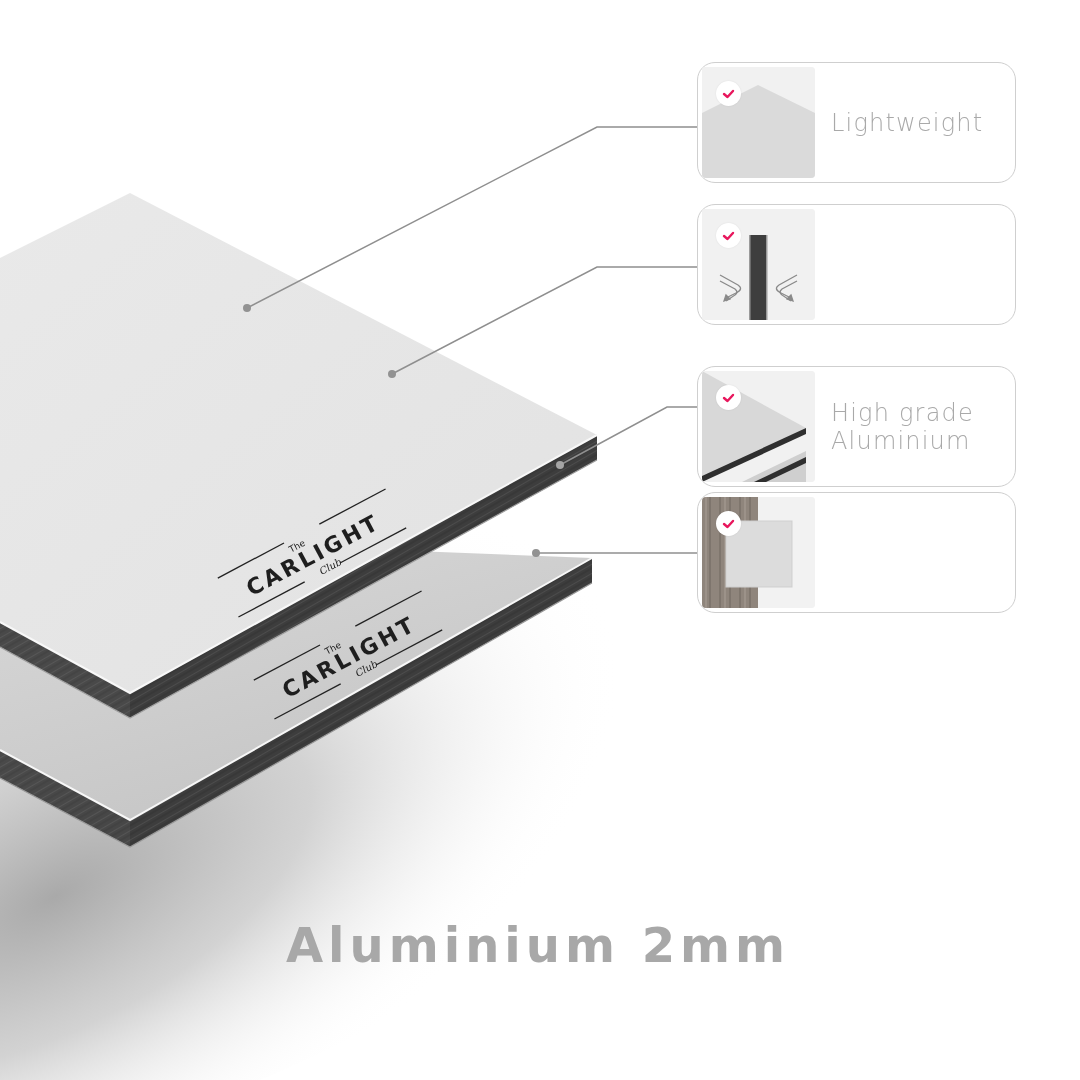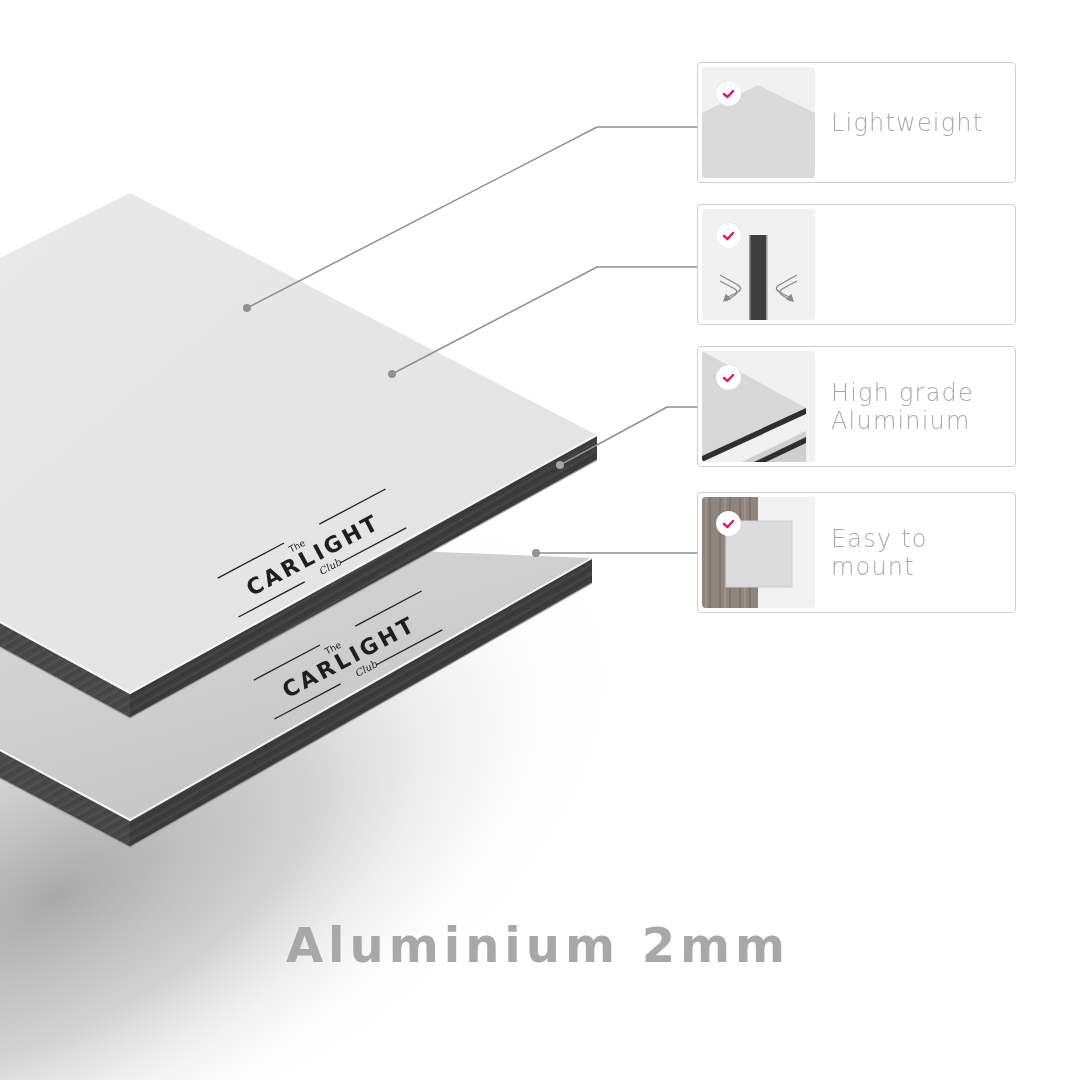--- a/index.html
+++ b/index.html
@@ -1,20 +1,20 @@
 <!DOCTYPE html>
 <html><head>
 <meta charset="utf-8">
 <style>
   html, body { margin:0; padding:0; }
   body { width:1080px; height:1080px; position:relative; overflow:hidden; background:#ffffff; font-family:"DejaVu Sans", sans-serif; }
   #scene { position:absolute; left:0; top:0; width:1080px; height:1080px; }
   .card {
     position:absolute; left:697px; width:319px; height:121px;
-    background:#ffffff; border:1.5px solid #cfcfcf; border-radius:4px; box-sizing:border-box;
+    background:#ffffff; border:1.5px solid #cfcfcf; border-radius:18px; box-sizing:border-box;
   }
   .card .thumb {
     position:absolute; left:4px; top:4px; width:113px; height:111px;
     border-radius:4px; overflow:hidden; background:#f1f1f1;
   }
   .card .thumb svg { position:absolute; left:0; top:0; }
   .check {
     position:absolute; left:14px; top:14px; width:25px; height:25px; border-radius:50%;
     background:#ffffff; box-shadow:0 0 2px rgba(0,0,0,0.08);
   }
@@ -146,21 +146,21 @@
         </g>
       </svg>
       <div class="check">
         <svg width="25" height="25" viewBox="0 0 25 25">
             <polyline points="8,13 11.5,16 17,10" fill="none" stroke="#e8175d" stroke-width="2.4" stroke-linecap="round" stroke-linejoin="round"></polyline>
           </svg>
       </div>
     </div>
   </div>
 
-  <div class="card" style="top:346px">
+  <div class="card" style="top:366px">
     <div class="thumb">
       <svg width="113" height="111" viewBox="0 0 113 111">
         <rect width="113" height="111" fill="#f1f1f1"></rect>
         <polygon points="0,0 104,57 0,111" fill="#d8d8d8"></polygon>
         <polygon points="40,111 104,80 104,111" fill="#cfcfcf"></polygon>
         <polygon points="0,105 104,57 104,63 0,111" fill="#2f2f2f"></polygon>
         <polygon points="52,111 104,86 104,92 64,111" fill="#2f2f2f"></polygon>
       </svg>
       <div class="check">
         <svg width="25" height="25" viewBox="0 0 25 25">
@@ -193,20 +193,16 @@
         </g>
         <rect x="24" y="24" width="66" height="66" fill="#dcdcdc"></rect>
         <rect x="24" y="24" width="66" height="66" fill="none" stroke="#cfcfcf" stroke-width="1"></rect>
       </svg>
       <div class="check">
         <svg width="25" height="25" viewBox="0 0 25 25">
             <polyline points="8,13 11.5,16 17,10" fill="none" stroke="#e8175d" stroke-width="2.4" stroke-linecap="round" stroke-linejoin="round"></polyline>
           </svg>
       </div>
     </div>
-    <div class="label">
-      <span>Easy to</span>
-      <span>mount</span>
-    </div>
   </div>
 
   <div id="footer-title">Aluminium 2mm</div>
 </div>
 
 </body></html>

